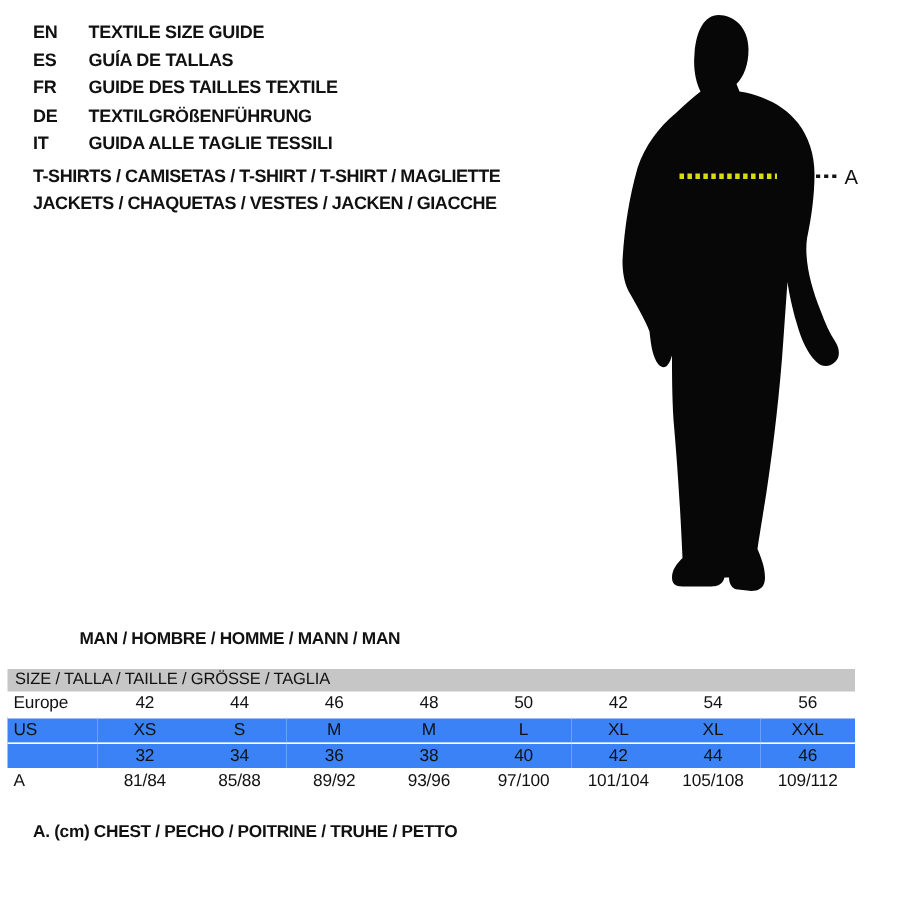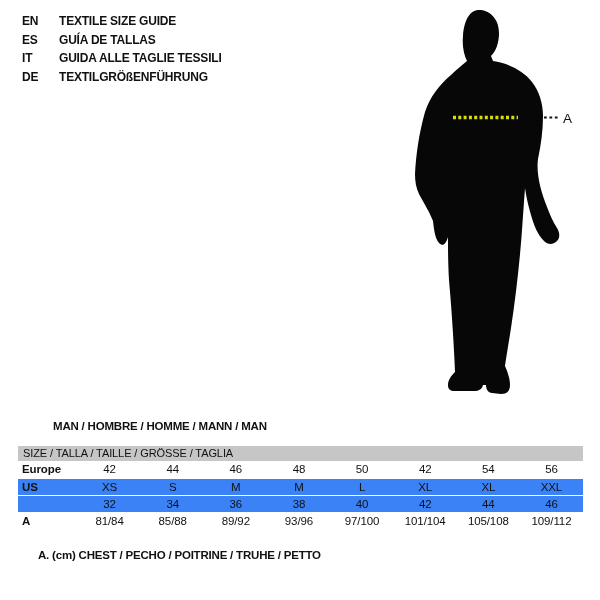--- a/index.html
+++ b/index.html
@@ -26,57 +26,65 @@
               letter-spacing: -0.3px; white-space: nowrap; }
 
   
   .figure { position: absolute; left: 395px; top: 5px; width: 190px; height: 395px; }
 
   
   .section-title { position: absolute; left: 22px; top: 420px;
                    font-weight: 700; font-size: 11.5px; letter-spacing: -0.2px; margin-left: 31px; }
 
   
-  .table-wrap { position: absolute; left: 18px; top: 446px; width: 565px; }
+  .table-wrap { position: absolute; left: 5px; top: 446px; width: 565px; }
   .thead { height: 15px; line-height: 15px; background: #c6c6c6;
            padding-left: 5px; font-size: 11px; letter-spacing: -0.1px; }
   table { width: 100%; border-collapse: collapse; table-layout: fixed; }
   td { height: 17px; text-align: center; font-size: 11.5px; padding: 0;
        letter-spacing: -0.1px; border-bottom: 1px solid #fff; }
-  td.lbl { text-align: left; padding-left: 4px; font-weight: bold; }
+  td.lbl { text-align: left; padding-left: 4px; }
   tr.shaded { background: #3b82f6; }
 
   
   .footnote { position: absolute; left: 22px; top: 549px;
-              font-weight: 700; font-size: 11.5px; letter-spacing: -0.2px; margin-left: 16px; }
+              font-weight: 700; font-size: 11.5px; letter-spacing: -0.2px; }
 </style>
 </head>
 <body>
 
 <div class="page">
 
   <div class="lang-list">
     <div class="lang-row">
       <span class="lang-code">EN</span>
       <span class="lang-label">TEXTILE SIZE GUIDE</span>
     </div>
     <div class="lang-row">
       <span class="lang-code">ES</span>
       <span class="lang-label">GUÍA DE TALLAS</span>
     </div>
     <div class="lang-row">
-      <span class="lang-code">IT</span>
-      <span class="lang-label">GUIDA ALLE TAGLIE TESSILI</span>
+      <span class="lang-code">FR</span>
+      <span class="lang-label">GUIDE DES TAILLES TEXTILE</span>
     </div>
     <div class="lang-row">
       <span class="lang-code">DE</span>
       <span class="lang-label">TEXTILGRÖßENFÜHRUNG</span>
     </div>
+    <div class="lang-row">
+      <span class="lang-code">IT</span>
+      <span class="lang-label">GUIDA ALLE TAGLIE TESSILI</span>
+    </div>
   </div>
 
+  <div class="category">
+    <div>T-SHIRTS / CAMISETAS / T-SHIRT / T-SHIRT / MAGLIETTE</div>
+    <div>JACKETS / CHAQUETAS / VESTES / JACKEN / GIACCHE</div>
+  </div>
 
   <svg class="figure" viewBox="0 0 190 395" xmlns="http://www.w3.org/2000/svg">
     <path fill="#070707" d="
       M84,5
       C94,5 104,13 104,28
       C104,38 101,46 96,51
       L98,56
       C112,58 128,65 137,77
       C144,86 148,98 148,111
       C148,125 146,140 143,154

